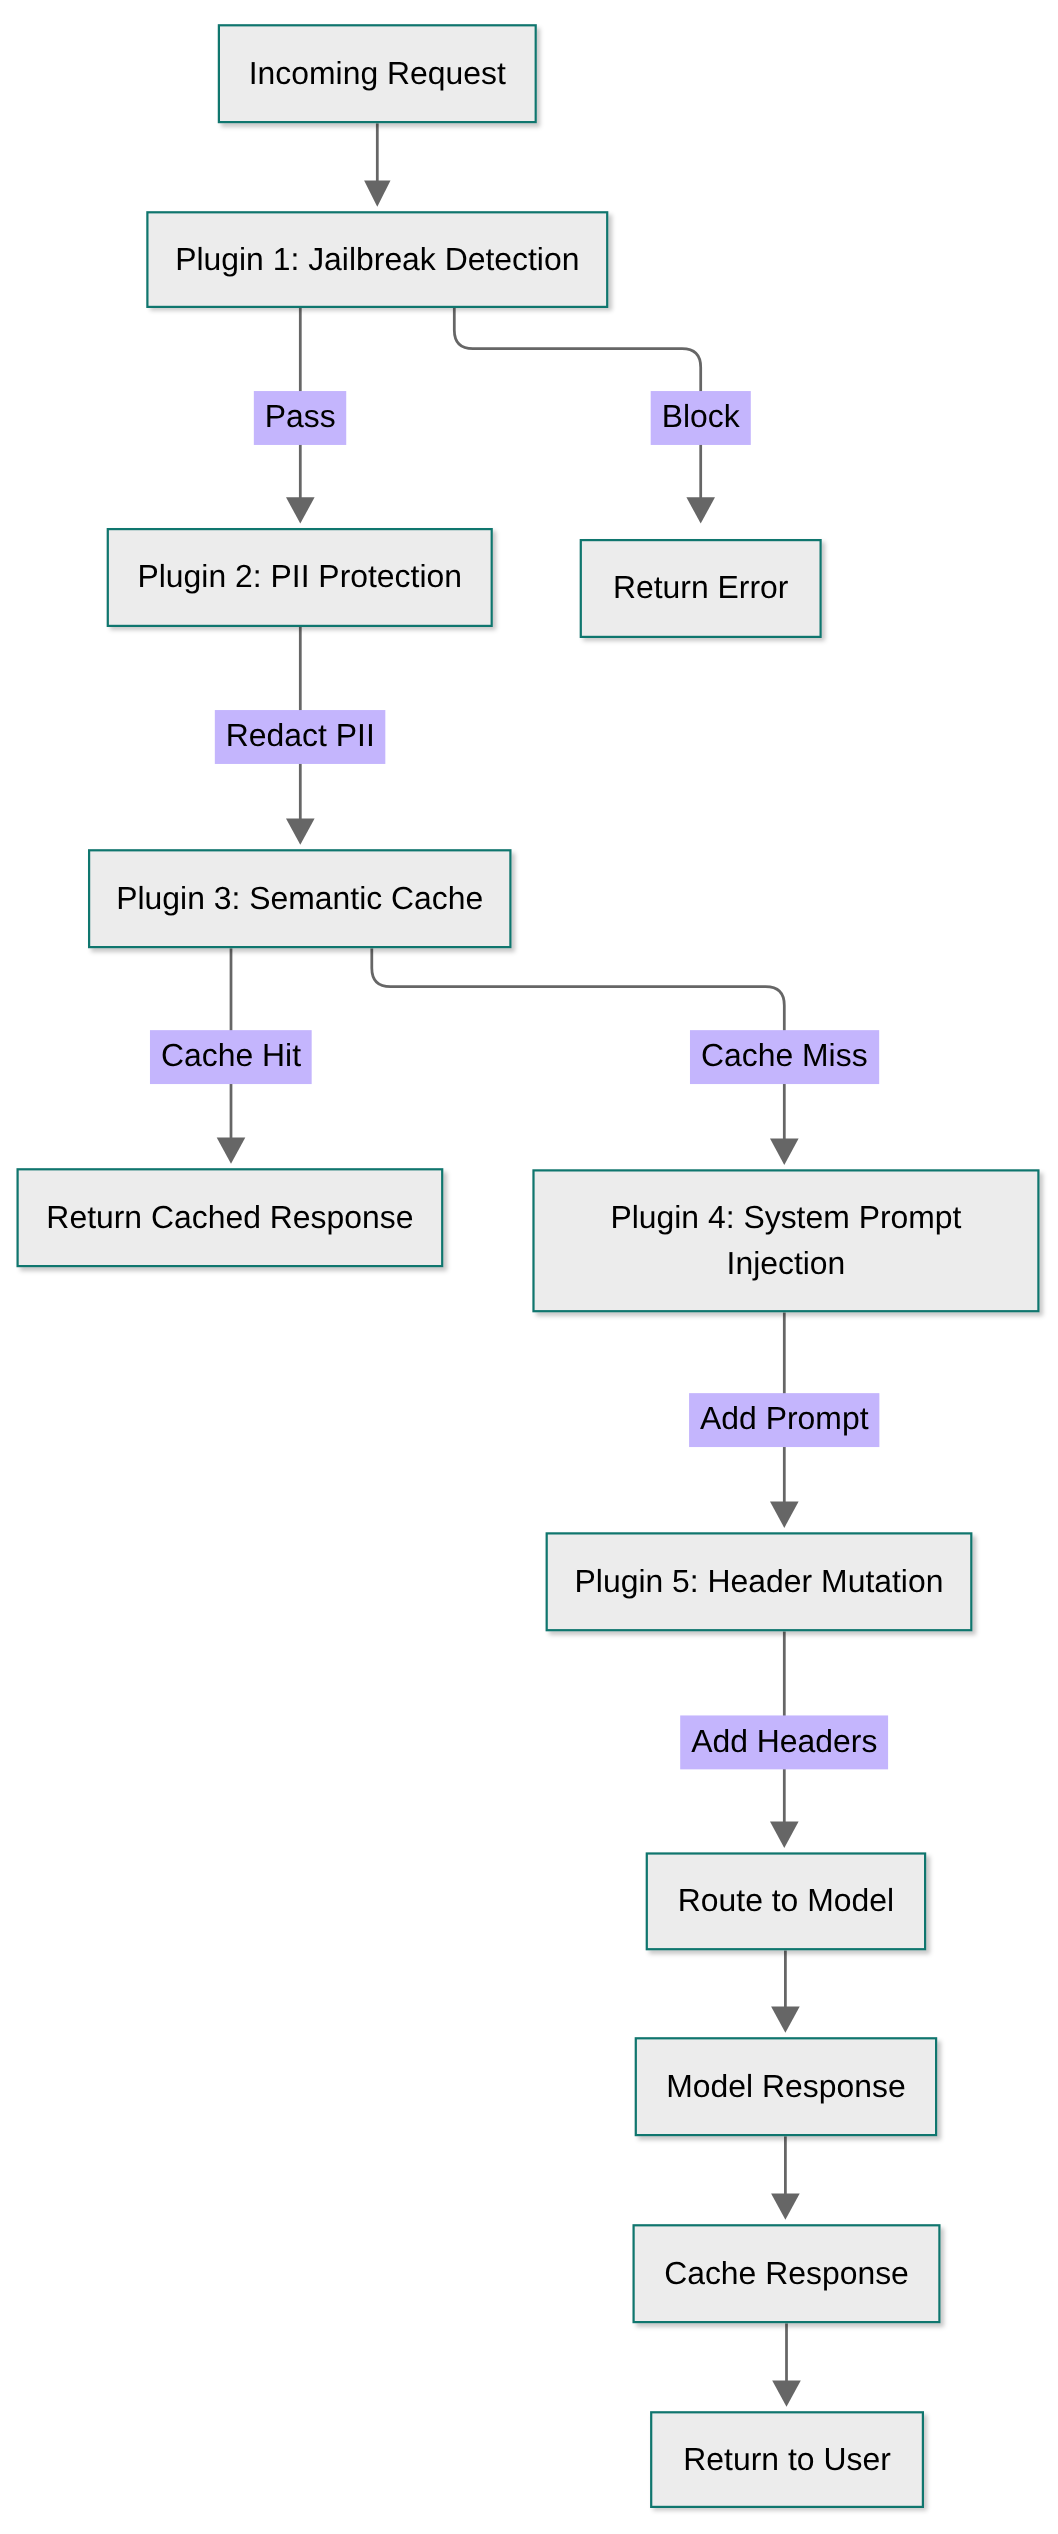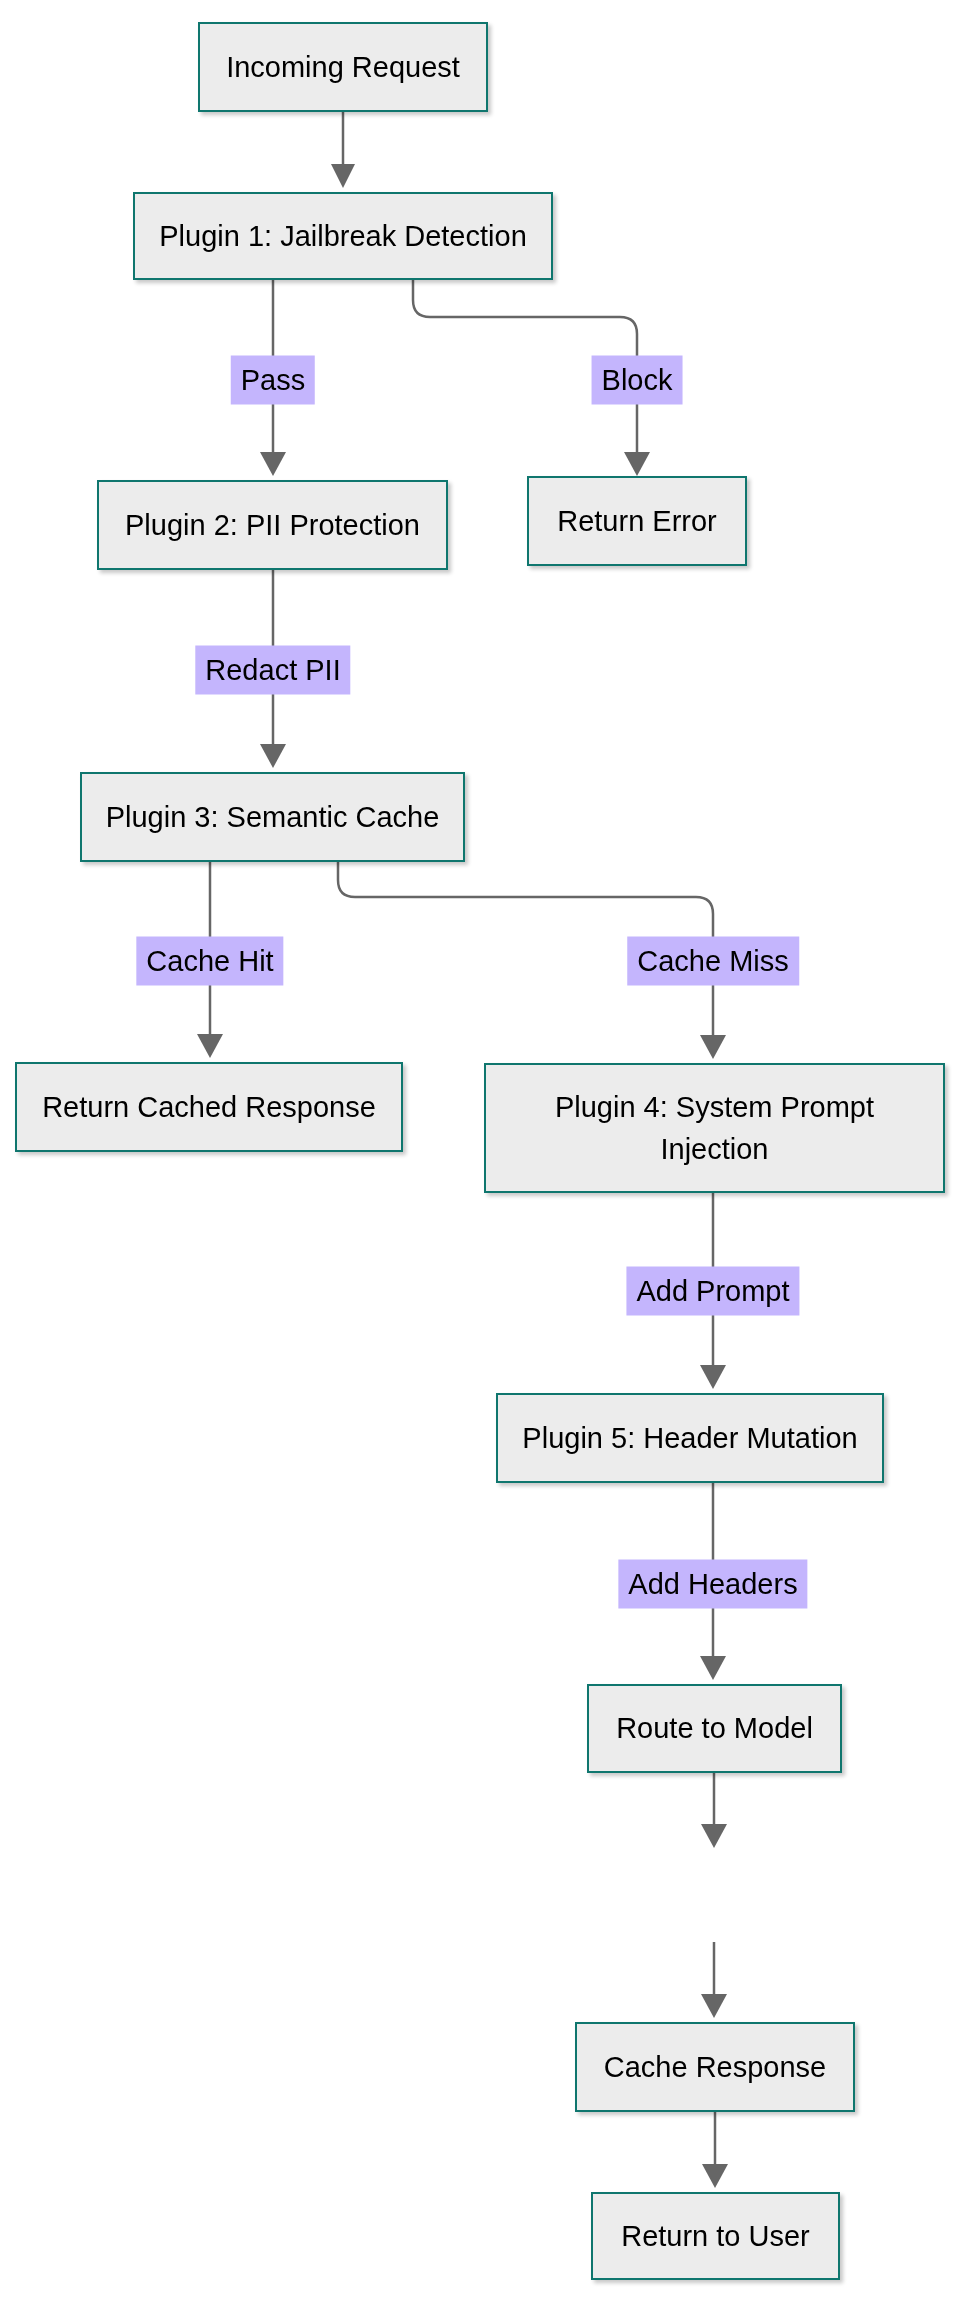--- a/index.html
+++ b/index.html
@@ -53,21 +53,21 @@
     padding: 8px 10px;
     font-size: 29px;
     color: #000000;
     white-space: nowrap;
     text-align: center;
   }
   
   .n-incoming       { left: 198px; top: 22px;   width: 290px; height: 90px; }
   .n-plugin1        { left: 133px; top: 192px;  width: 420px; height: 88px; }
   .n-plugin2        { left: 97px;  top: 480px;  width: 351px; height: 90px; }
-  .n-return-error   { left: 527px; top: 476px;  width: 220px; height: 90px; }
+  .n-return-error   { left: 527px; top: 490px;  width: 220px; height: 90px; }
   .n-plugin3        { left: 80px;  top: 772px;  width: 385px; height: 90px; }
   .n-return-cached  { left: 15px;  top: 1062px; width: 388px; height: 90px; }
   .n-plugin4        { left: 484px; top: 1063px; width: 461px; height: 130px; }
   .n-plugin5        { left: 496px; top: 1393px; width: 388px; height: 90px; }
   .n-route          { left: 587px; top: 1684px; width: 255px; height: 89px; }
   .n-model-resp     { left: 577px; top: 1852px; width: 275px; height: 90px; }
   .n-cache-resp     { left: 575px; top: 2022px; width: 280px; height: 90px; }
   .n-return-user    { left: 591px; top: 2192px; width: 249px; height: 88px; }
   
   .el-pass        { left: 273px; top: 380px; }
@@ -139,20 +139,21 @@
 
   <div class="node n-incoming">Incoming Request</div>
   <div class="node n-plugin1">Plugin 1: Jailbreak Detection</div>
   <div class="node n-plugin2">Plugin 2: PII Protection</div>
   <div class="node n-return-error">Return Error</div>
   <div class="node n-plugin3">Plugin 3: Semantic Cache</div>
   <div class="node n-return-cached">Return Cached Response</div>
   <div class="node n-plugin4">Plugin 4: System Prompt Injection</div>
   <div class="node n-plugin5">Plugin 5: Header Mutation</div>
   <div class="node n-route">Route to Model</div>
+  <div class="node n-model-resp">Model Response</div>
   <div class="node n-return-user">Return to User</div>
   <div class="node n-cache-resp">Cache Response</div>
 
   <div class="edge-label el-pass">Pass</div>
   <div class="edge-label el-block">Block</div>
   <div class="edge-label el-redact">Redact PII</div>
   <div class="edge-label el-cache-hit">Cache Hit</div>
   <div class="edge-label el-cache-miss">Cache Miss</div>
   <div class="edge-label el-add-prompt">Add Prompt</div>
   <div class="edge-label el-add-headers">Add Headers</div>

